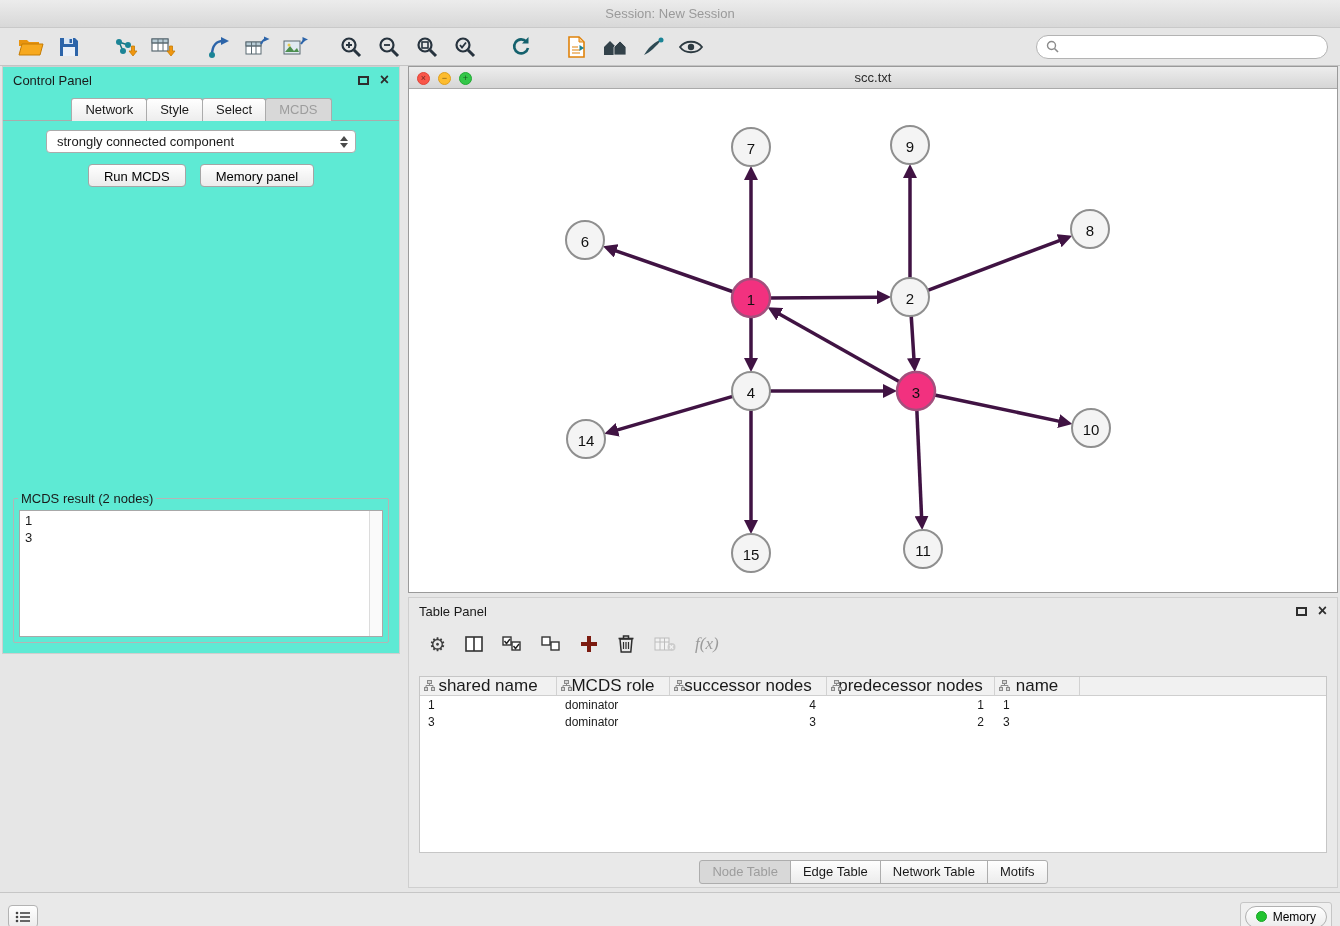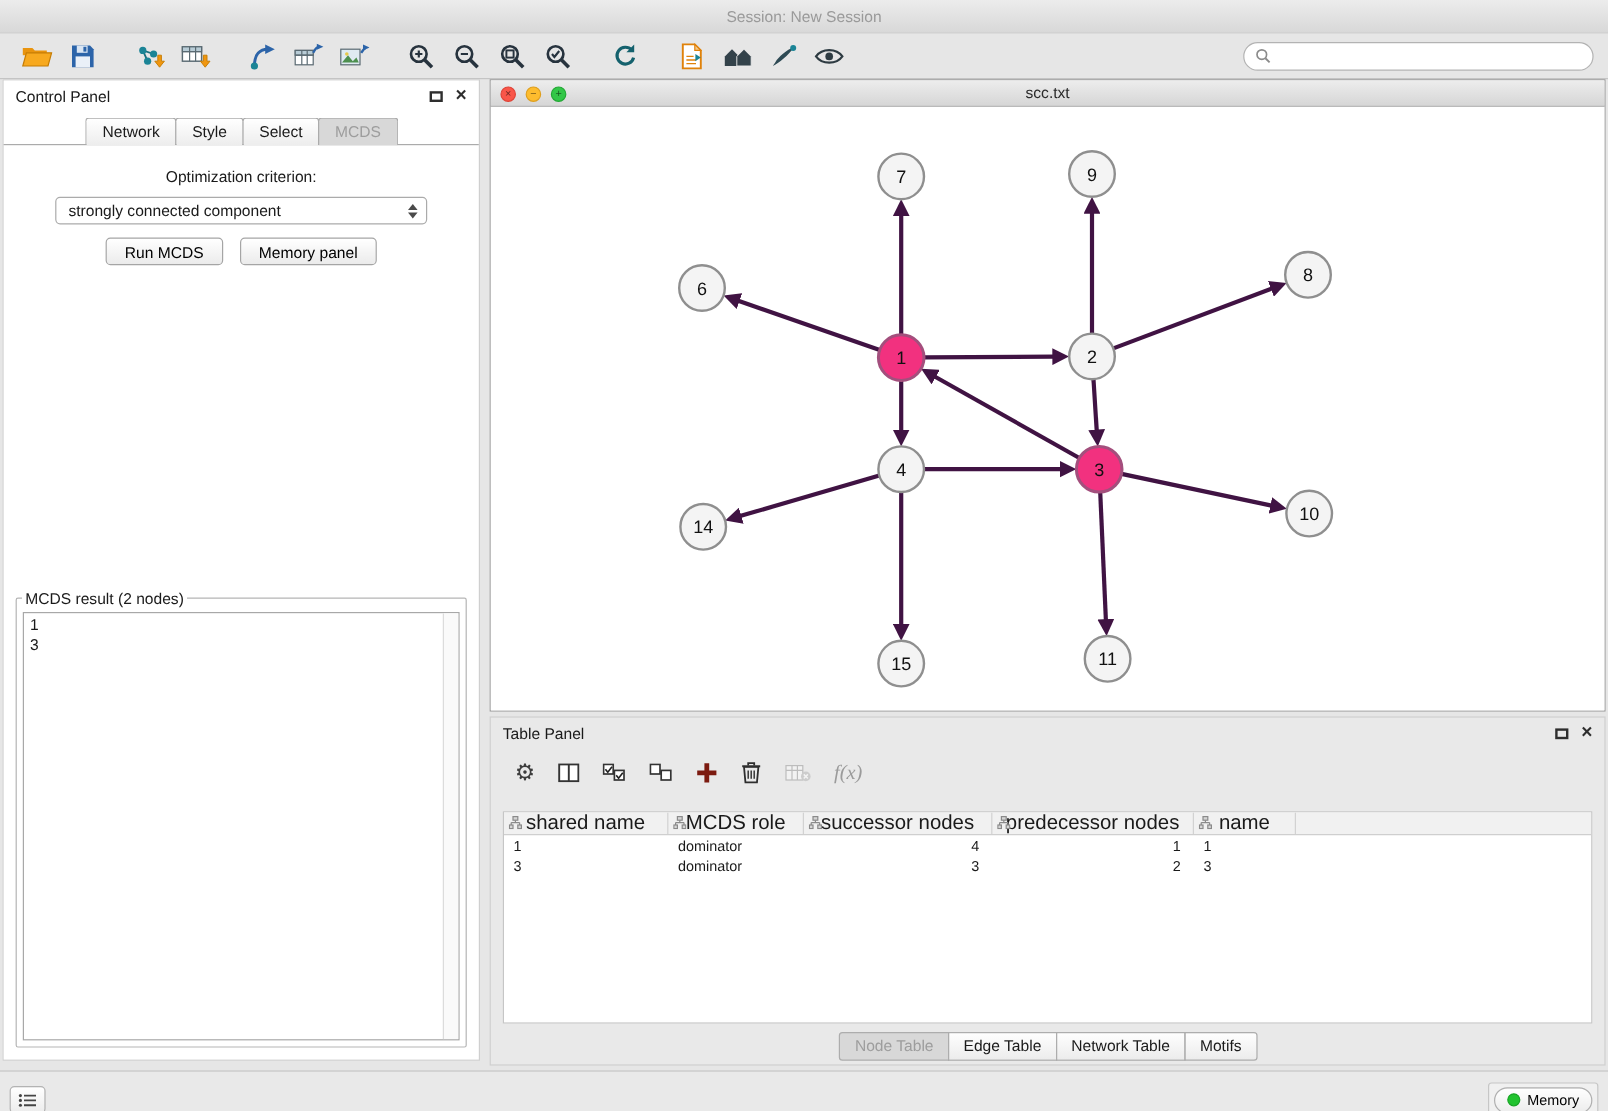--- a/index.html
+++ b/index.html
@@ -23,22 +23,22 @@
   .tb { width:38px; height:32px; background:transparent; border:none;
     display:flex; align-items:center; justify-content:center; cursor:pointer; }
   .tb.gap { margin-left:18px; }
   .search-box { margin-left:auto; width:292px; height:24px; background:#fff;
     border:1px solid #b3b3b3; border-radius:12px; display:flex; align-items:center;
     padding:0 9px; gap:5px; }
   .search-box input { border:none; outline:none; flex:1; font-size:13px;
     font-family:inherit; background:transparent; }
 
   
-  .control-panel { position:absolute; left:2px; top:66px; width:398px; height:818px;
-    background:#ffffff; border:1px solid #cfcfcf; }
+  .control-panel { position:absolute; left:2px; top:66px; width:398px; height:588px;
+    background:#5eead4; border:1px solid #cfcfcf; }
   .panel-header { height:26px; display:flex; align-items:center; padding:0 10px; }
   .panel-header .spacer { flex:1; }
   .float-btn { width:11px; height:9px; border:2px solid #2e2e2e; margin-right:11px; cursor:pointer; background:transparent; }
   .close-btn { font-size:16px; font-weight:bold; color:#2e2e2e; cursor:pointer; line-height:1; background:none; border:none; }
   .cp-tabs { display:flex; justify-content:center; margin-top:4px; border-bottom:1px solid #ababab; }
   .cp-tab { padding:3px 13px 4px; border:1px solid #ababab; border-bottom:none;
     background:linear-gradient(#ffffff,#ededed); margin-right:-1px; cursor:pointer;
     border-radius:3px 3px 0 0; position:relative; top:1px; }
   .cp-tab.active { background:#d8d8d8; color:#9d9d9d; }
   .opt-label { text-align:center; margin-top:19px; }
@@ -265,21 +265,20 @@
     <button class="close-btn">×</button>
   </div>
 
   <div class="cp-tabs">
       <div class="cp-tab">Network</div>
       <div class="cp-tab">Style</div>
       <div class="cp-tab">Select</div>
       <div class="cp-tab active">MCDS</div>
     </div>
 
-  <div class="opt-label">Optimization criterion:</div>
 
   <div class="criterion-select">
     <span>strongly connected component</span>
     <span class="spacer"></span>
     <span class="spin">
         <span class="up"></span>
         <span class="down"></span>
       </span>
   </div>
 

